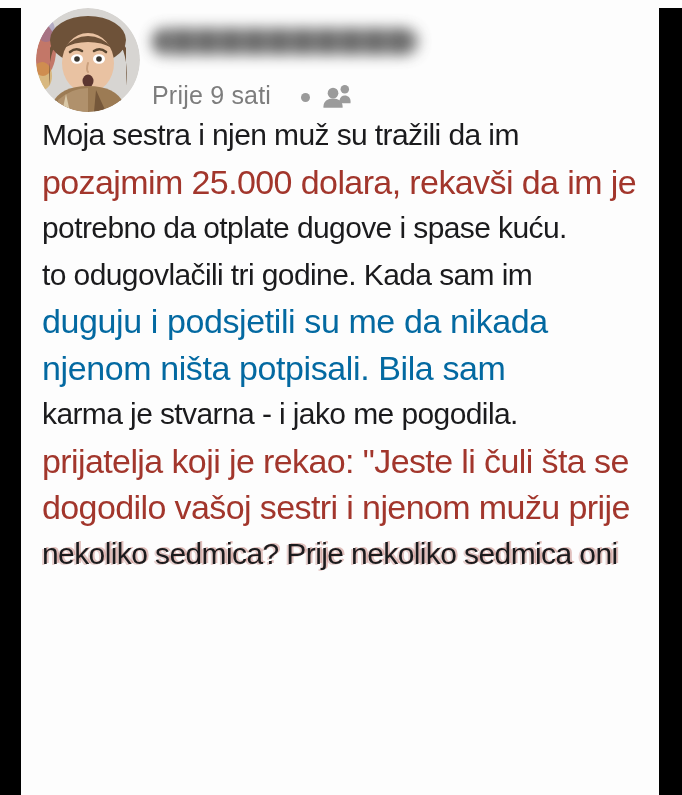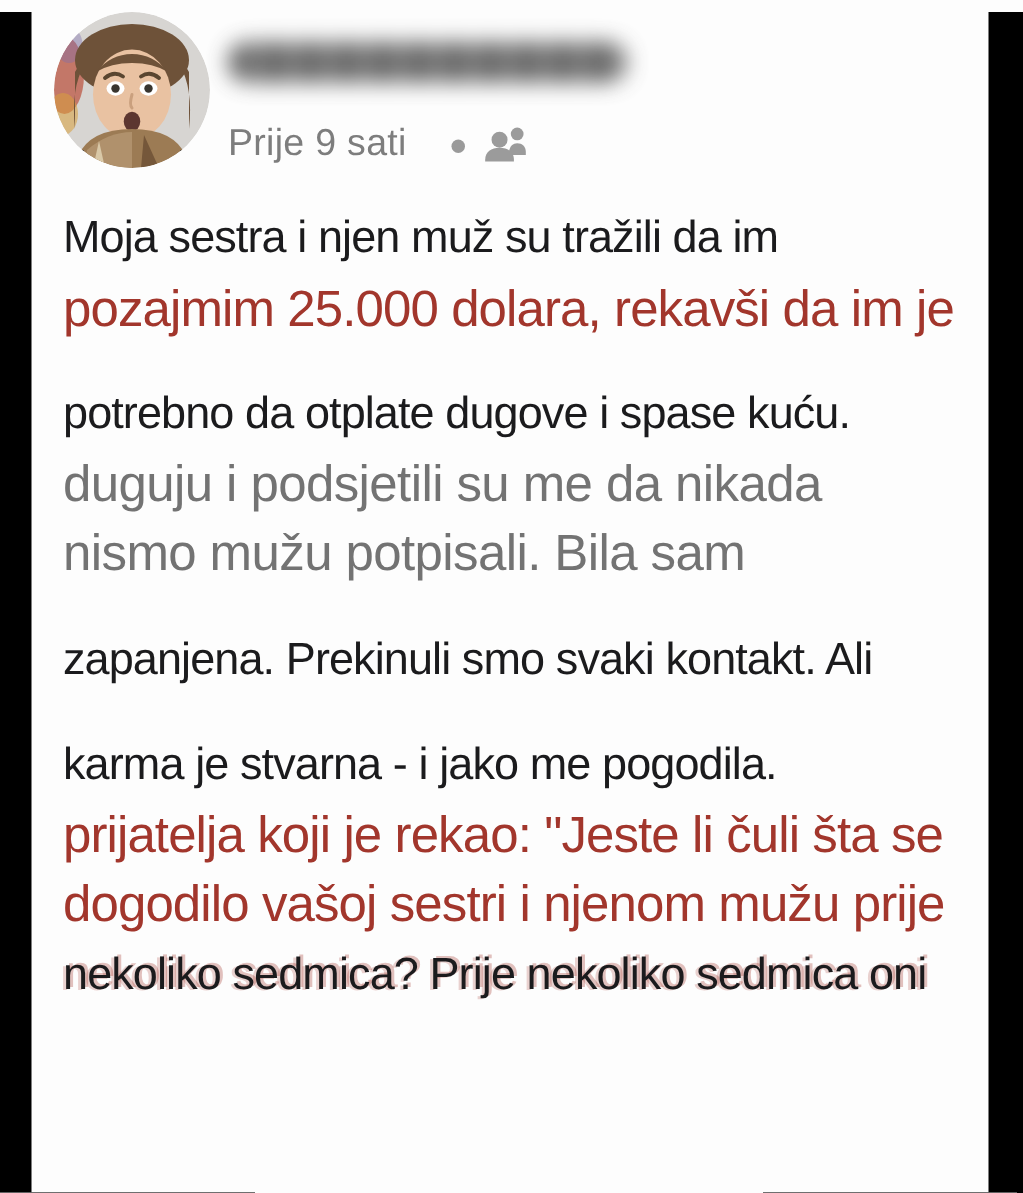--- a/index.html
+++ b/index.html
@@ -31,23 +31,23 @@
   }
   .timestamp{font-size:25px;color:#7d7d7d;letter-spacing:.2px;}
   .sep-dot{
     width:9px;height:9px;border-radius:50%;background:#9a9a9a;
     margin-left:30px;margin-right:12px;margin-top:4px;
   }
   .friends-icon{margin-top:2px;}
 
   .post-text{position:absolute;left:42px;top:112px;right:26px;z-index:1;}
   .post-line{white-space:nowrap;line-height:46.5px;height:46.5px;}
-  .s-black{font-size:30px;color:#1b1b1d;letter-spacing:-0.6px;margin-top:24px;}
+  .s-black{font-size:30px;color:#1b1b1d;letter-spacing:-0.6px;}
   .s-red{font-size:34px;color:#a2362c;letter-spacing:-0.6px;}
-  .s-red-large{font-size:34px;color:#737373;letter-spacing:-0.4px;}
+  .s-red-large{font-size:34px;color:#0369a1;letter-spacing:-0.4px;}
   .s-black-cut{
     font-size:30px;color:#1b1b1d;letter-spacing:-0.6px;
     text-shadow:2px -1px 0 rgba(162,54,44,.30), -2px 1px 0 rgba(162,54,44,.22);
   }
 </style>
 </head>
 <body>
 
 <div class="screen">
   <div class="top-strip"></div>
@@ -109,21 +109,21 @@
         <circle cx="8" cy="7.4" r="3.9"></circle>
         <path d="M1,17.2 c0,-3.9 3,-5.9 7,-5.9 c4,0 7,2 7,5.9 v0.8 H1 z"></path>
       </g>
     </svg>
   </div>
 
   <div class="post-text">
       <div class="post-line s-black">Moja sestra i njen muž su tražili da im</div>
       <div class="post-line s-red">pozajmim 25.000 dolara, rekavši da im je</div>
       <div class="post-line s-black">potrebno da otplate dugove i spase kuću.</div>
+      <div class="post-line s-black">to odugovlačili tri godine. Kada sam im</div>
       <div class="post-line s-red-large">duguju i podsjetili su me da nikada</div>
-      <div class="post-line s-red-large">nismo mužu potpisali. Bila sam</div>
-      <div class="post-line s-black">zapanjena. Prekinuli smo svaki kontakt. Ali</div>
+      <div class="post-line s-red-large">njenom ništa potpisali. Bila sam</div>
       <div class="post-line s-black">karma je stvarna - i jako me pogodila.</div>
       <div class="post-line s-red">prijatelja koji je rekao: "Jeste li čuli šta se</div>
       <div class="post-line s-red">dogodilo vašoj sestri i njenom mužu prije</div>
       <div class="post-line s-black-cut">nekoliko sedmica? Prije nekoliko sedmica oni</div>
     </div>
 </div>
 
 </body></html>

